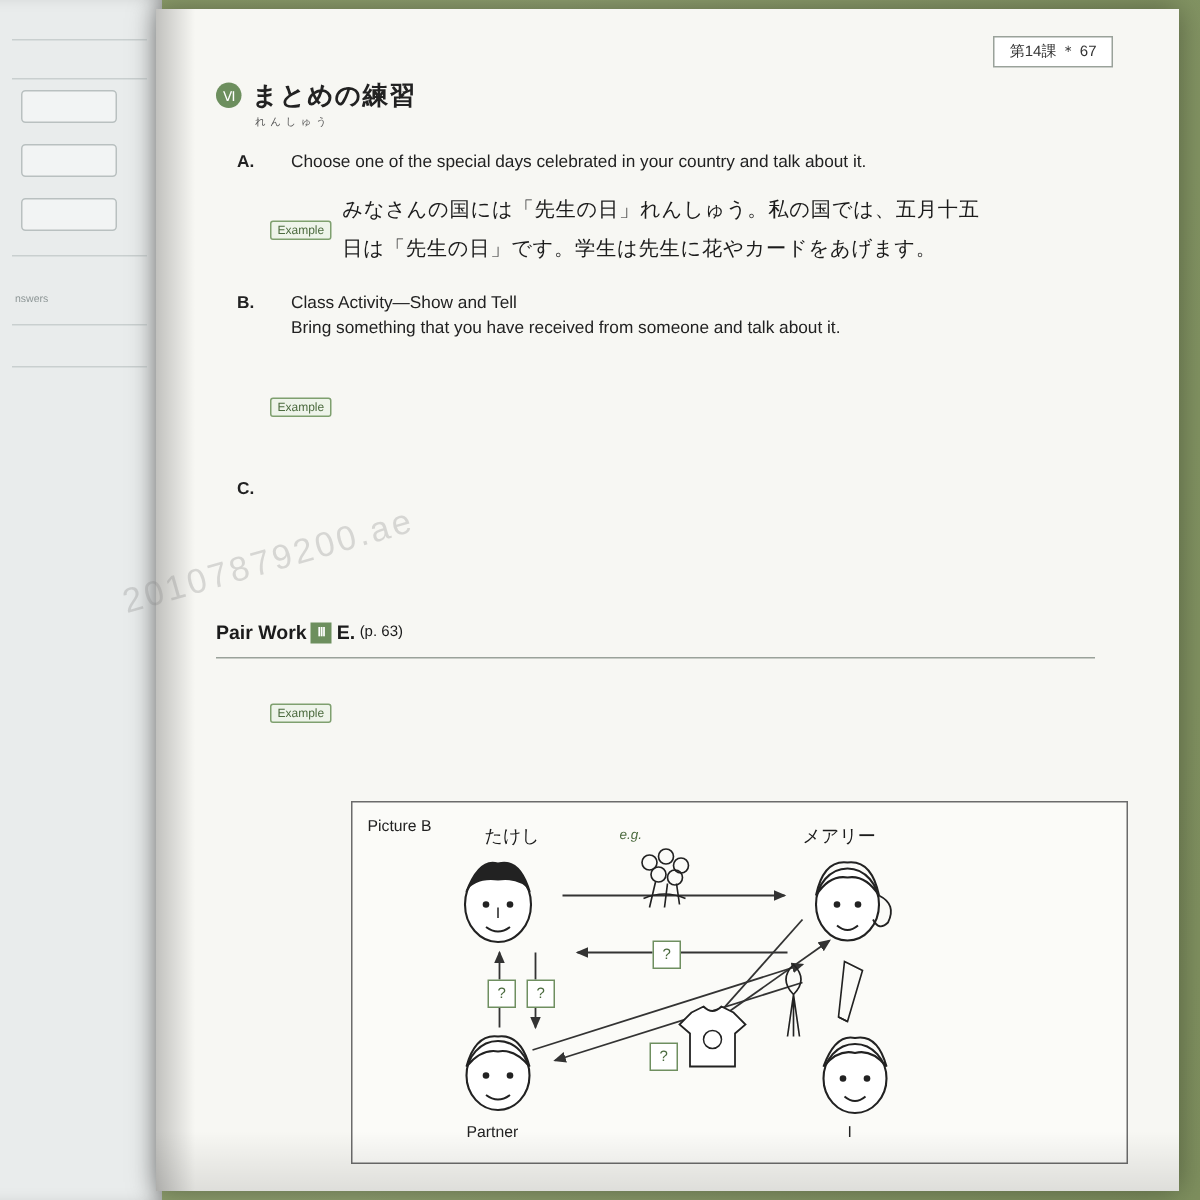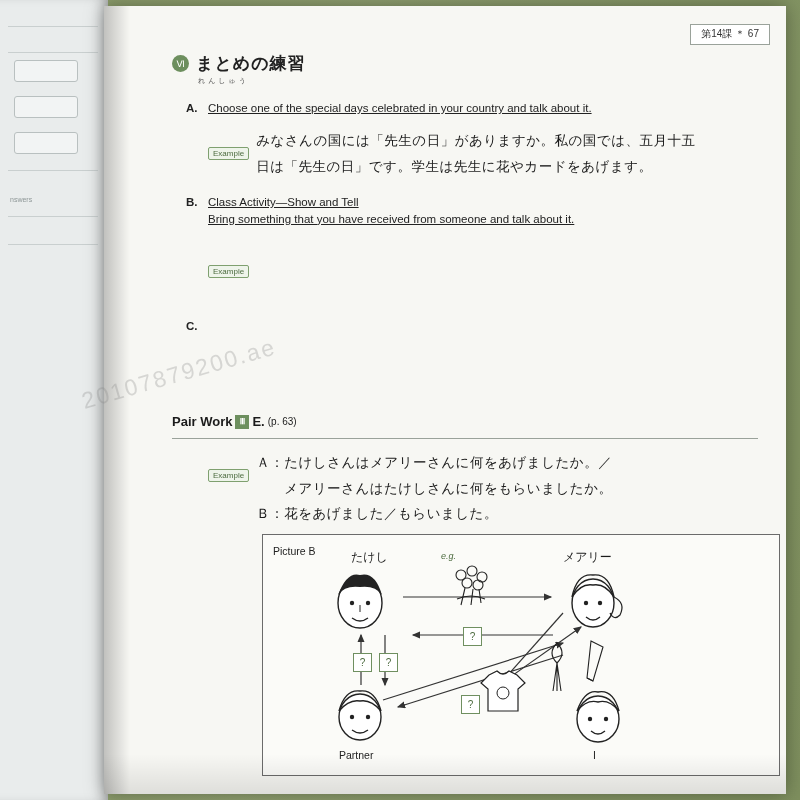--- a/index.html
+++ b/index.html
@@ -27,40 +27,40 @@
     box-shadow:0 0 18px rgba(0,0,0,.35);
   }
   .page:before{ 
     content:"";position:absolute;left:0;top:0;width:26px;height:100%;
     background:linear-gradient(90deg,rgba(0,0,0,.22),rgba(0,0,0,0));
   }
   .page:after{ 
     content:"";position:absolute;left:0;bottom:0;width:100%;height:40px;
     background:linear-gradient(0deg,rgba(0,0,0,.10),rgba(0,0,0,0));
   }
-  .content{position:absolute;left:50px;top:0;width:624px;height:608px;}
+  .content{position:absolute;left:22px;top:0;width:624px;height:608px;}
 
   
   .hdr{position:absolute;right:8px;top:18px;font-size:10px;color:#333;}
   .hdr .box{border:1px solid #9aa29a;padding:2px 10px 3px 10px;display:inline-block;background:#fff;}
 
   
   .sec-head{position:absolute;left:18px;top:46px;display:flex;align-items:center;gap:7px;}
   .rn{
     width:17px;height:17px;border-radius:50%;background:#6d8f5e;color:#fff;
     font-size:9px;display:flex;align-items:center;justify-content:center;
     font-family:"Liberation Serif", serif;letter-spacing:-.5px;
   }
   .sec-title{font-size:17px;color:#222;font-family:Liberation Serif, serif;font-weight:bold;letter-spacing:1px;}
   .ruby-small{font-size:7px;color:#555;position:absolute;left:44px;top:70px;letter-spacing:3px;}
 
   
   .item{position:absolute;font-size:11.5px;color:#222;line-height:1.45;}
   .item .lbl{font-weight:bold;position:absolute;left:0;top:0;}
-  .item .txt{display:block;margin-left:22px;text-decoration:underline;}
+  .item .txt{display:block;margin-left:36px;}
 
   .ex-row{position:absolute;display:flex;align-items:flex-start;gap:7px;}
   .ex-tag{
     border:1px solid #7fa06f;color:#4c6b3f;background:#eef4ea;
     font-size:8px;padding:1px 4px;border-radius:2px;white-space:nowrap;margin-top:19px;
   }
   .jp{font-family:"DejaVu Sans", sans-serif;font-size:13.5px;color:#1b1b1b;line-height:1.9;letter-spacing:.5px;}
 
   
   .pw-rule{position:absolute;left:18px;top:432px;width:586px;height:1px;background:#9aa29a;}
@@ -116,21 +116,21 @@
     </div>
     <div class="ruby-small">れんしゅう</div>
 
     <div class="item" style="left:32px;top:94px;width:560px;">
       <span class="lbl">A.</span>
       <span class="txt">Choose one of the special days celebrated in your country and talk about it.</span>
     </div>
     <div class="ex-row" style="left:54px;top:122px;width:545px;">
       <span class="ex-tag">Example</span>
       <span class="jp">
-        <span>みなさんの国には「先生の日」がありますか。私の国では、五月十五</span><br>
+        <span>みなさんの国には「先生の日」れんしゅう。私の国では、五月十五</span><br>
         <span>日は「先生の日」です。学生は先生に花やカードをあげます。</span>
       </span>
     </div>
 
     <div class="item" style="left:32px;top:188px;width:560px;">
       <span class="lbl">B.</span>
       <span class="txt">Class Activity—Show and Tell</span>
       <span class="txt">Bring something that you have received from someone and talk about it.</span>
     </div>
     <div class="ex-row" style="left:54px;top:240px;width:545px;">
@@ -144,25 +144,20 @@
     <div class="pw-head">
       <span>Pair Work</span>
       <span class="pw-sq">Ⅲ</span>
       <span>E.</span>
       <span class="pw-p">(p. 63)</span>
     </div>
     <div class="pw-rule"></div>
 
     <div class="ex-row" style="left:54px;top:444px;width:560px;">
       <span class="ex-tag">Example</span>
-      <span class="jp">
-        <span>Ａ：たけしさんはメアリーさんに何をあげましたか。／</span><br>
-        <span>　　メアリーさんはたけしさんに何をもらいましたか。</span><br>
-        <span>Ｂ：花をあげました／もらいました。</span>
-      </span>
     </div>
 
     <div class="pic-box">
       <div class="pic-label">Picture B</div>
 
       <svg class="lines">
         <defs>
           <marker id="ah" markerWidth="8" markerHeight="8" refX="6" refY="3" orient="auto">
             <path d="M0,0 L7,3 L0,6 z" fill="#333"></path>
           </marker>

